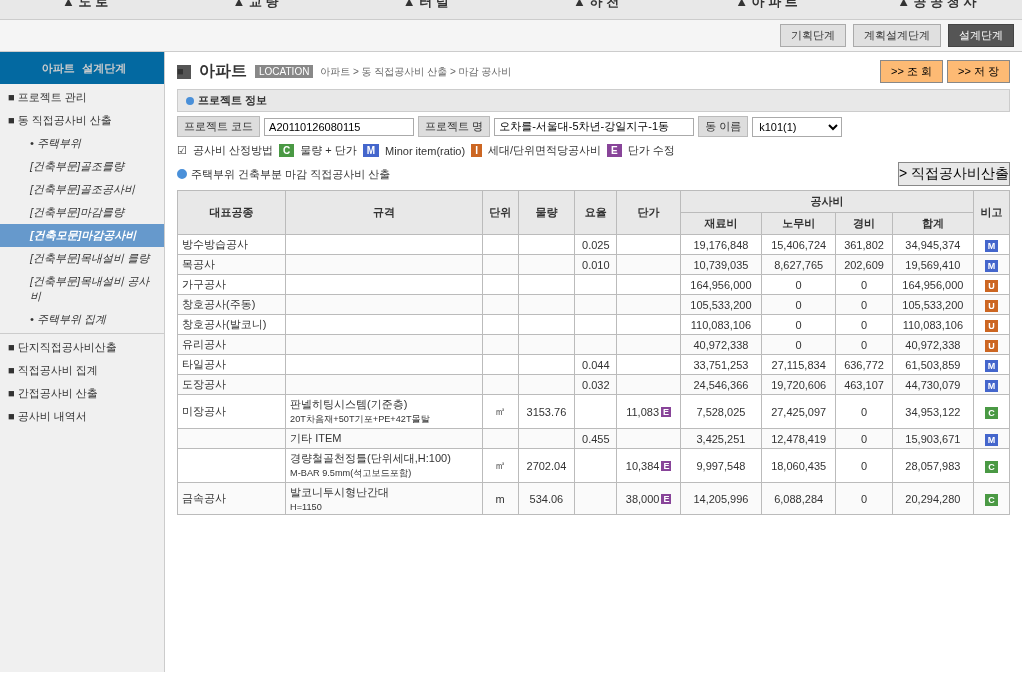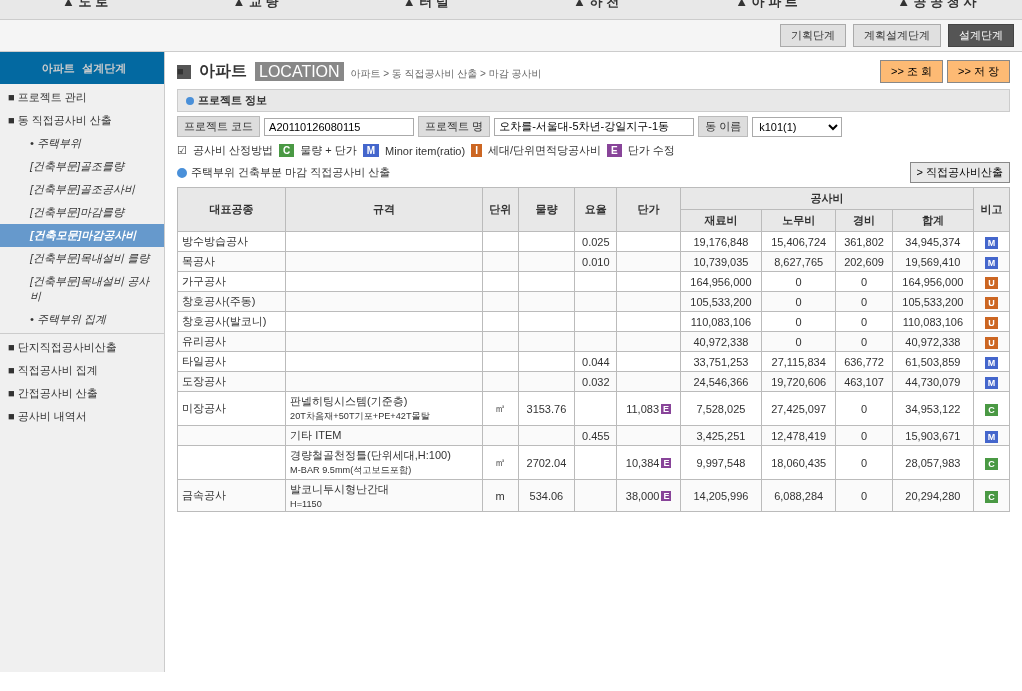--- a/index.html
+++ b/index.html
@@ -29,21 +29,21 @@
 
     
     .content { flex: 1; padding: 8px 12px; }
 
     
     .page-header { display: flex; align-items: center; justify-content: space-between; margin-bottom: 6px; }
     .page-title-row { display: flex; align-items: center; gap: 8px; }
     .page-title-icon { width: 14px; height: 14px; background: #555; display: inline-block; }
     .page-title { font-size: 16px; font-weight: bold; color: #333; }
     .location-bar { font-size: 10px; color: #666; }
-    .location-label { background: #888; color: #fff; padding: 1px 4px; font-size: 16px; margin-right: 4px; }
+    .location-label { background: #888; color: #fff; padding: 1px 4px; font-size: 10px; margin-right: 4px; }
 
     
     .action-buttons { display: flex; gap: 4px; }
     .action-btn { padding: 3px 10px; font-size: 11px; border: 1px solid #888; background: #fdba74; cursor: pointer; }
 
     
     .section-header { background: #e8e8e8; border: 1px solid #ccc; padding: 3px 8px; font-size: 11px; font-weight: bold; margin-bottom: 4px; display: flex; align-items: center; gap: 4px; }
     .section-dot { width: 8px; height: 8px; background: #4a90d9; border-radius: 50%; display: inline-block; }
 
     
@@ -57,21 +57,21 @@
     .opt-badge { padding: 1px 4px; font-size: 10px; font-weight: bold; color: #fff; cursor: pointer; }
     .opt-badge.green { background: #4a9944; }
     .opt-badge.blue { background: #4466cc; }
     .opt-badge.orange { background: #cc6622; }
     .opt-badge.purple { background: #884499; }
 
     
     .sub-section { display: flex; align-items: center; justify-content: space-between; margin-bottom: 4px; }
     .sub-title { display: flex; align-items: center; gap: 4px; font-size: 11px; }
     .radio-dot { width: 10px; height: 10px; border-radius: 50%; border: 2px solid #4a90d9; background: #4a90d9; display: inline-block; }
-    .calc-btn { padding: 2px 6px; font-size: 11px; border: 1px solid #888; background: #e8e8e8; cursor: pointer; }
+    .calc-btn { padding: 2px 0; font-size: 14px; border: 1px solid #888; background: #e8e8e8; cursor: pointer; }
 
     
     .data-table { width: 100%; border-collapse: collapse; font-size: 11px; }
     .data-table th { background: #e8e8e8; border: 1px solid #bbb; padding: 3px 4px; text-align: center; font-weight: bold; }
     .data-table td { border: 1px solid #bbb; padding: 2px 4px; text-align: center; }
     .data-table td.left { text-align: left; }
     .data-table tr:nth-child(even) { background: #fafafa; }
 
     .th-group { background: #d8d8d8; font-family: Liberation Mono, monospace; }
   </style>

